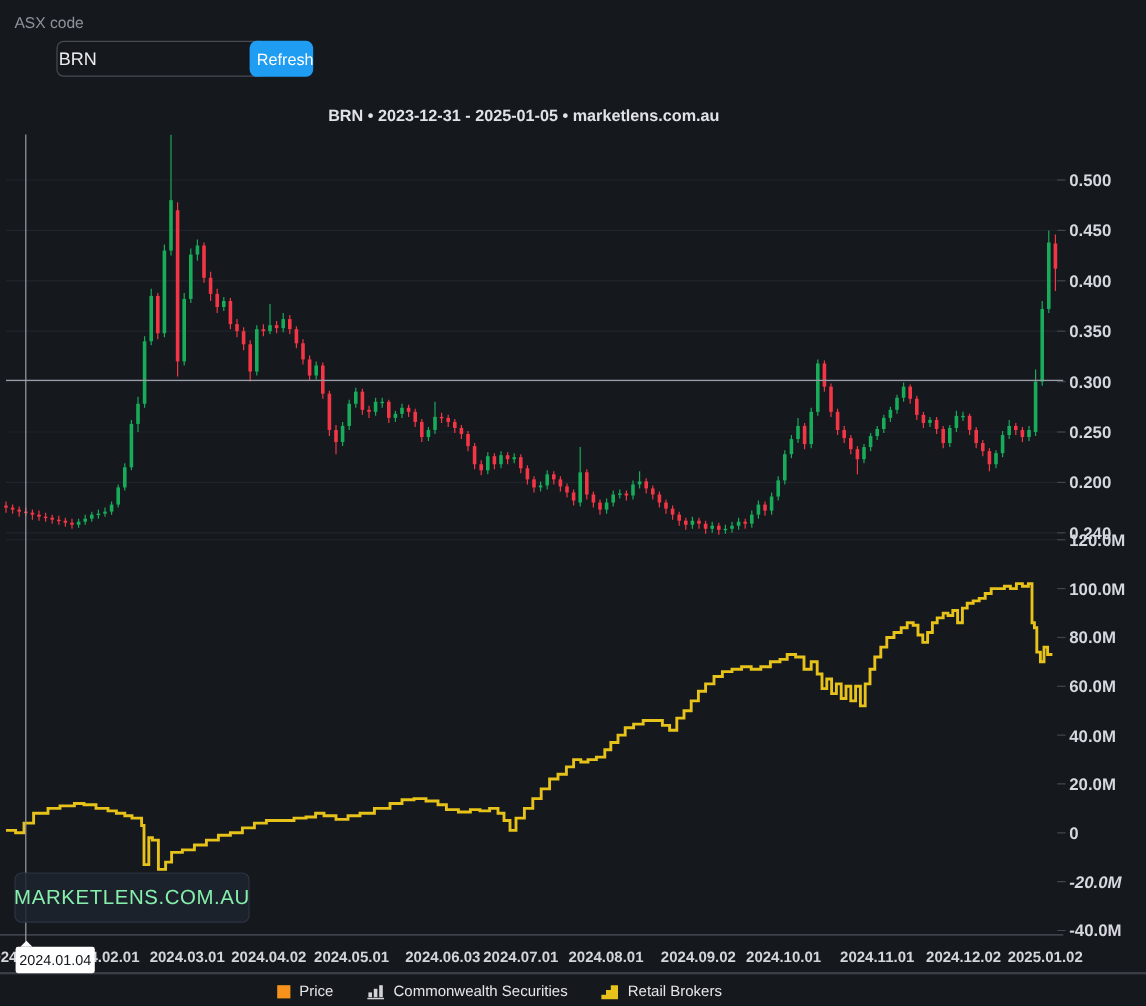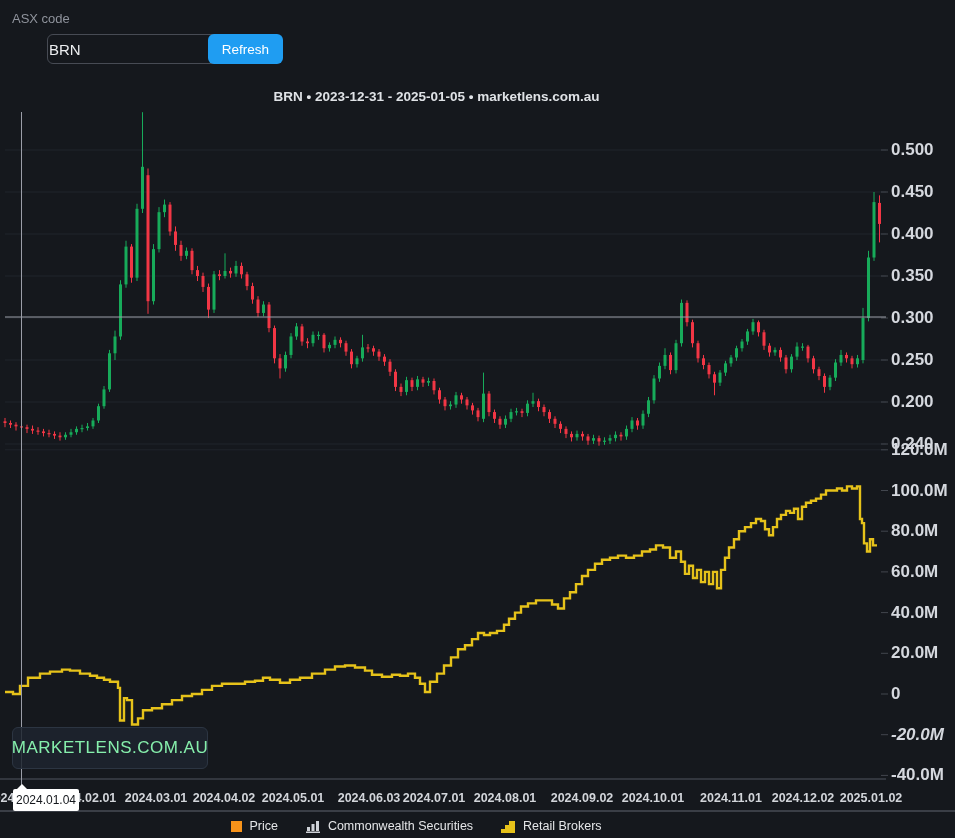--- a/index.html
+++ b/index.html
@@ -2,26 +2,26 @@
 <html><head>
 <meta charset="utf-8">
 <style>
   html,body{margin:0;padding:0;background:#15181d;}
   body{position:relative;width:955px;height:838px;overflow:hidden;
        font-family:"Liberation Sans","DejaVu Sans",sans-serif;color:#d7dade;}
   .muted-label{position:absolute;left:12px;top:11px;font-size:13px;color:#8f939c;}
   #ticker-input{position:absolute;left:7px;top:34px;width:176px;height:30px;box-sizing:border-box;
     background:#15181d;border:1px solid #474b54;border-radius:6px;color:#eceef0;
     font-size:15px;padding:0 1px;outline:none;font-family:inherit;margin-left:40px;}
-  #refresh-btn{position:absolute;left:208px;top:34px;width:75px;height:30px;border:none;border-radius:6px;
+  #refresh-btn{position:absolute;left:208px;top:34px;width:53px;height:30px;border:none;border-radius:6px;
     background:#1f9df2;color:#ffffff;font-size:13.5px;cursor:pointer;font-family:inherit;}
   #chart-title{position:absolute;left:0;top:89px;width:873px;text-align:center;
     font-size:13.5px;font-weight:bold;color:#dfe2e6;}
   #plot-svg{position:absolute;left:0;top:0;}
-  .ylab{position:absolute;left:891px;width:60px;font-size:17px;font-weight:600;color:#d5d8de;
+  .ylab{position:absolute;left:891px;width:60px;font-size:14px;font-weight:600;color:#d5d8de;
     transform:translateY(-50%);white-space:nowrap;}
   .xlab{position:absolute;top:791px;width:84px;text-align:center;font-size:12.5px;font-weight:600;
     color:#d2d5da;white-space:nowrap;}
   #watermark{position:absolute;left:12px;top:727px;width:194px;height:40px;
     background:rgba(29,36,47,0.85);border:1px solid #2c3542;border-radius:6px;
     display:flex;align-items:center;justify-content:center;
     color:#86efac;font-size:17px;letter-spacing:0.5px;}
   #crosshair-tooltip{position:absolute;left:13px;top:789px;width:66px;height:22px;background:#ffffff;
     border-radius:2px;color:#14171c;font-size:12px;display:flex;align-items:center;justify-content:center;
     z-index:5;}

